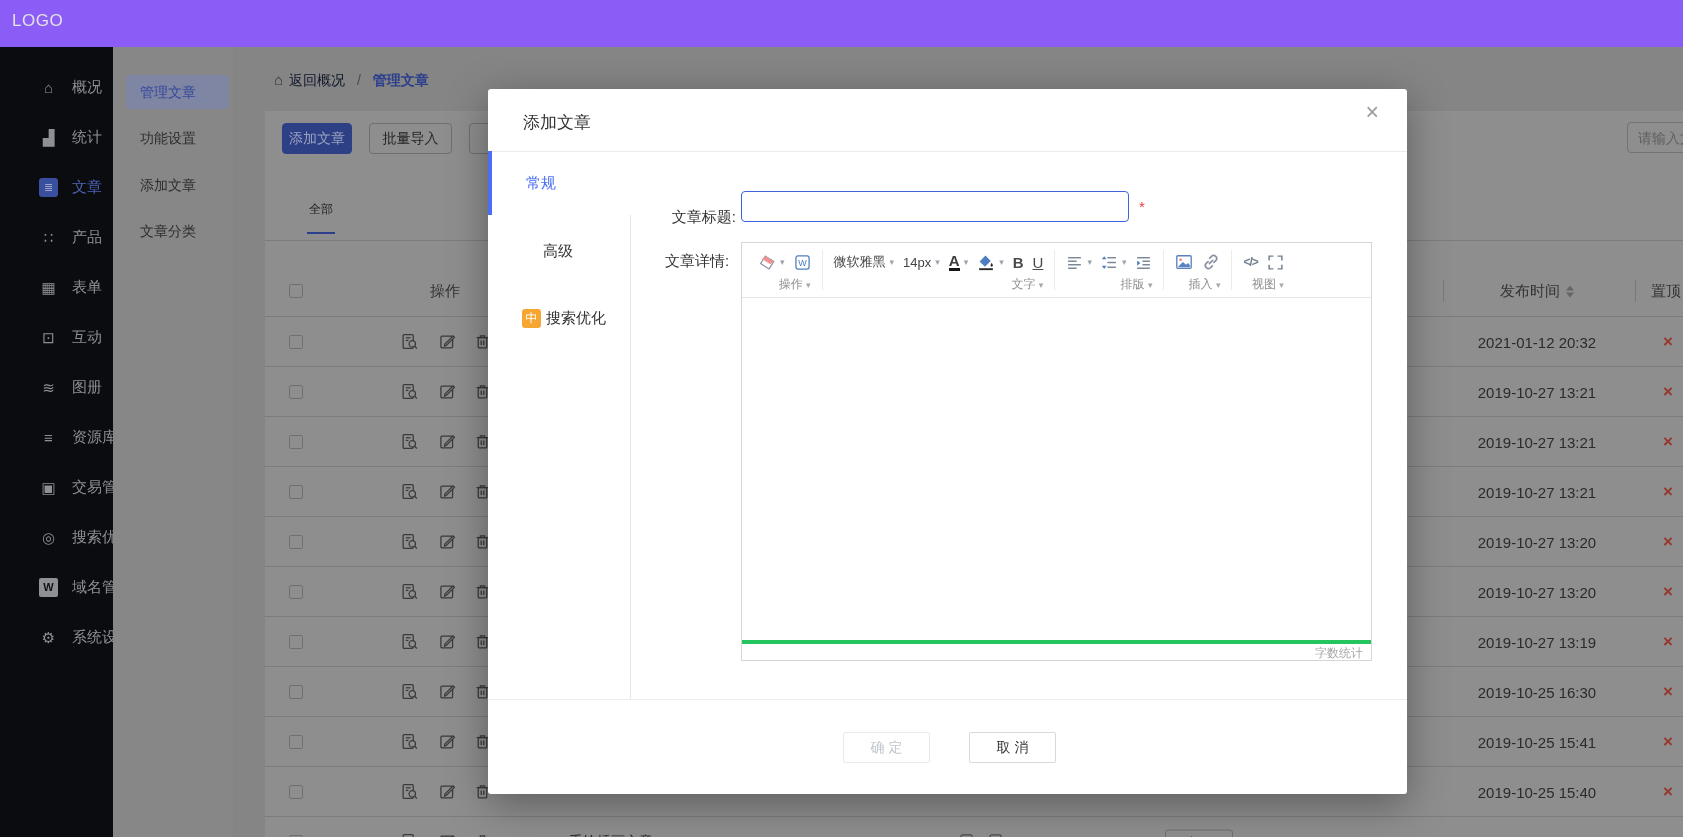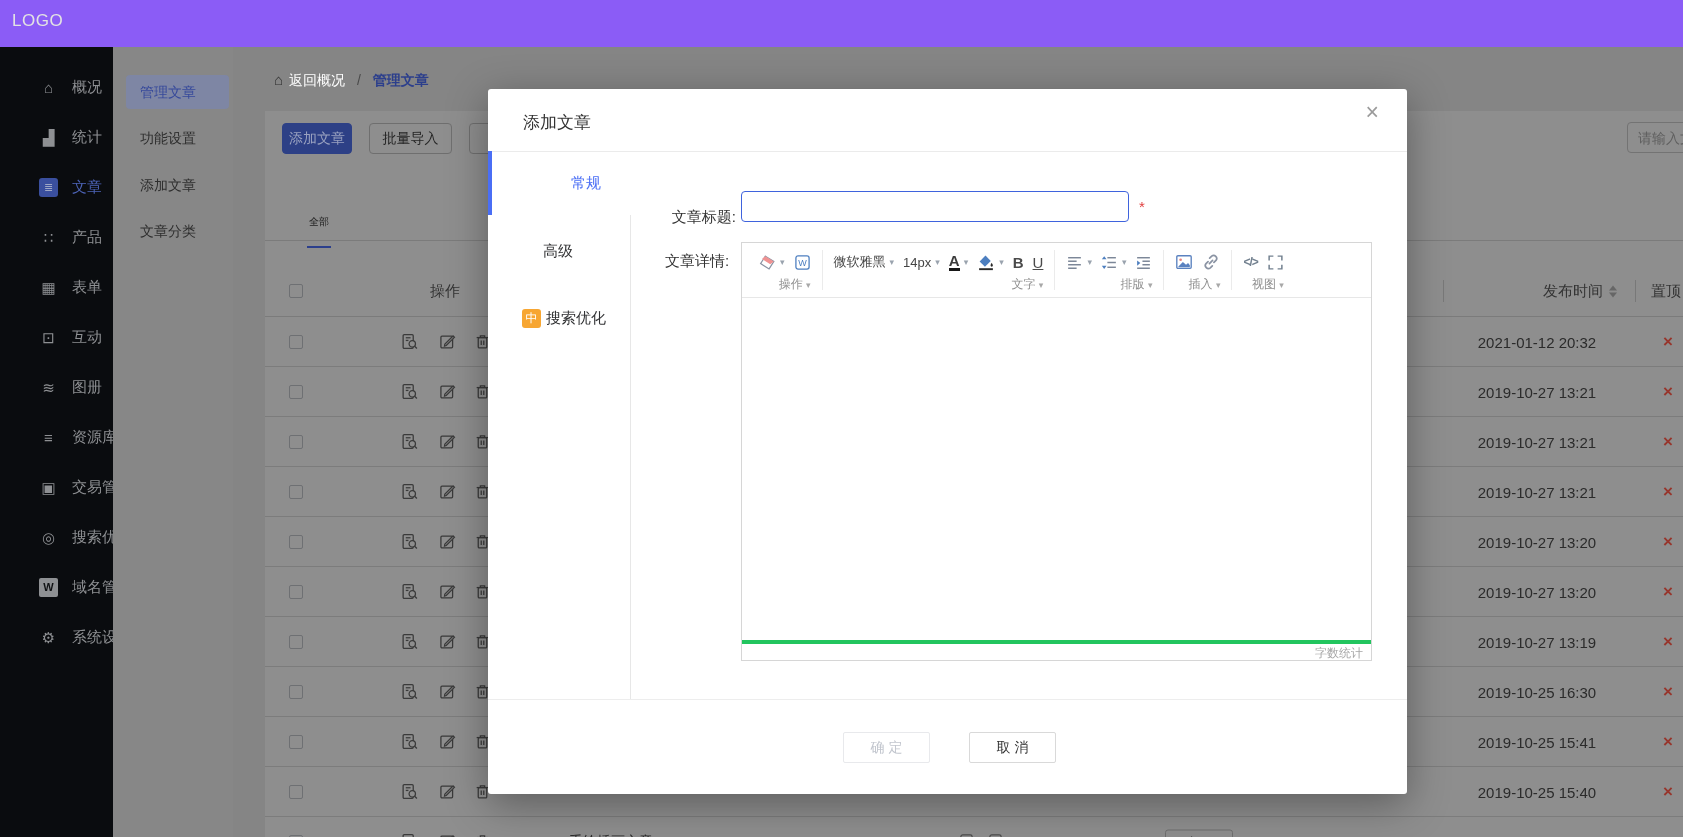--- a/index.html
+++ b/index.html
@@ -21,40 +21,40 @@
 
   
   .submenu { position:absolute; left:113px; top:47px; bottom:0; width:120px; background:#878787; z-index:2; }
   .sm-item { position:absolute; left:13px; width:103px; height:34px; line-height:34px; padding-left:14px; font-size:14px; color:#2e2e2e; border-radius:4px; cursor:pointer; white-space:nowrap; }
   .sm-item.active { background:#7e86a4; color:#36499b; }
 
   
   .content { position:absolute; left:233px; top:47px; right:0; bottom:0; background:#858585; }
   .breadcrumb { position:absolute; left:41px; top:24px; font-size:14px; color:#2f2f2f; }
   .bc-home { font-size:15px; margin-right:6px; }
-  .bc-back { color:#ffffff; text-decoration:none; cursor:pointer; }
+  .bc-back { color:#0f172a; text-decoration:none; cursor:pointer; }
   .bc-sep { margin:0 8px; color:#4a4a4a; }
   .bc-cur { color:#2c3f8c; font-weight:bold; }
 
   .card { position:absolute; left:32px; top:64px; width:1440px; height:1000px; background:#8e8e8e; }
   .btn { position:absolute; top:12px; height:31px; border-radius:4px; font-size:14px; cursor:pointer; font-family:inherit; }
   .btn-primary { left:17px; width:70px; background:#2d4086; border:1px solid #2d4086; color:#9aa2c0; }
   .btn-plain { background:#8e8e8e; border:1px solid #6f6f6f; color:#262626; }
   .b2 { left:104px; width:83px; }
   .b3 { left:204px; width:90px; }
   .search { position:absolute; left:1362px; top:11px; width:240px; height:31px; background:#8e8e8e; border:1px solid #737373; border-radius:4px; padding:0 10px; font-size:14px; color:#2a2a2a; font-family:inherit; }
   .search::placeholder { color:#5f5f5f; }
 
-  .tab { position:absolute; left:42px; top:104px; height:33px; padding:0 2px; font-size:10px; color:#1f1f1f; border-bottom:2px solid #2c3f8c; cursor:pointer; }
+  .tab { position:absolute; left:42px; top:90px; height:33px; padding:0 2px; font-size:12px; color:#1f1f1f; border-bottom:2px solid #2c3f8c; cursor:pointer; }
   .tabline { position:absolute; left:0; right:0; top:129px; height:1px; background:#7b7b7b; }
 
   .thead { position:absolute; left:0; right:0; top:155px; height:51px; border-bottom:1px solid #7b7b7b; font-size:15px; color:#343434; }
   .thead > span { position:absolute; top:50%; transform:translateY(-50%); }
   .th-op { left:140px; width:80px; text-align:center; }
-  .th-time { left:1192px; width:160px; text-align:right; cursor:pointer; }
+  .th-time { left:1192px; width:160px; text-align:center; cursor:pointer; }
   .th-pin { left:1386px; width:60px; }
   .th-sep { width:1px !important; height:22px; background:#787878; }
   .s1 { left:1178px; } .s2 { left:1370px; }
   .carets { display:inline-block; vertical-align:middle; margin-left:6px; }
   .carets i { display:block; width:0; height:0; border-left:4px solid transparent; border-right:4px solid transparent; }
   .carets .up { border-bottom:5px solid #666; margin-bottom:2px; }
   .carets .dn { border-top:5px solid #666; }
 
   .rows { position:absolute; left:0; right:0; top:206px; }
   .trow { position:relative; height:50px; border-bottom:1px solid #7c7c7c; }
@@ -69,21 +69,21 @@
   .rbadge { left:900px; border:1px solid #6f6f6f; border-radius:3px; font-size:12px; color:#2a2a2a; padding:3px 9px; }
 
   
   .modal { position:absolute; left:488px; top:89px; width:919px; height:705px; background:#fff; border-radius:3px; box-shadow:0 10px 40px rgba(0,0,0,.35); z-index:10; }
   .m-title { position:absolute; left:35px; top:22px; font-size:17px; color:#333; }
   .m-close { position:absolute; right:28px; top:12px; font-size:23px; color:#9b9b9b; cursor:pointer; line-height:1; }
   .m-hline { position:absolute; left:0; right:0; top:62px; height:1px; background:#ebebeb; }
   .rail-bar { position:absolute; left:0; top:62px; width:4px; height:64px; background:#4a6ef5; }
   .rail-line { position:absolute; left:142px; top:126px; width:1px; height:484px; background:#e7e7e7; }
   .mtab { position:absolute; left:4px; width:138px; font-size:15px; cursor:pointer; }
-  .mtab1 { top:62px; height:64px; line-height:64px; padding-left:79px; color:#4a6ef5; }
+  .mtab1 { top:62px; height:64px; line-height:64px; padding-left:34px; color:#4a6ef5; }
   .mtab2 { top:134px; height:56px; line-height:56px; padding-left:51px; color:#303133; }
   .mtab3 { top:196px; height:66px; display:flex; align-items:center; padding-left:30px; color:#303133; }
   .seo-badge { display:inline-block; width:19px; height:19px; line-height:19px; text-align:center; background:#f7a632; color:#fff; font-size:12px; border-radius:3px; margin-right:5px; }
 
   .f-label { position:absolute; width:78px; text-align:right; font-size:15px; color:#333; }
   .fl1 { left:170px; top:102px; height:32px; line-height:32px;margin-top:10px; }
   .fl2 { left:170px; top:162px; height:20px; line-height:20px;text-align:center; }
   .f-input { position:absolute; left:253px; top:102px; width:388px; height:31px; border:1px solid #3f63dd; border-radius:4px; padding:0 10px; font-size:14px; color:#333; font-family:inherit; outline:none; }
   .f-star { position:absolute; left:651px; top:109px; color:#e03e3e; font-size:15px; }
 

